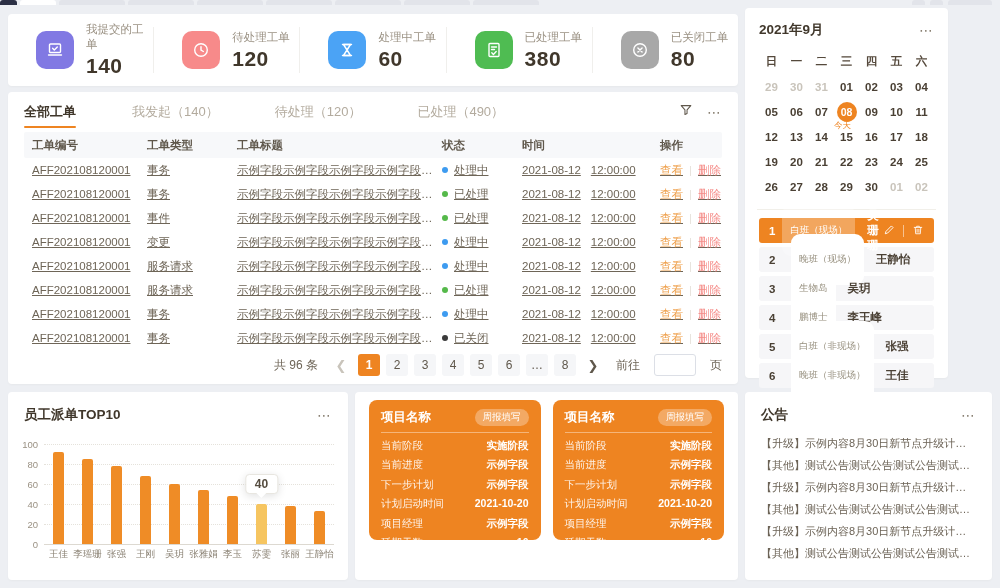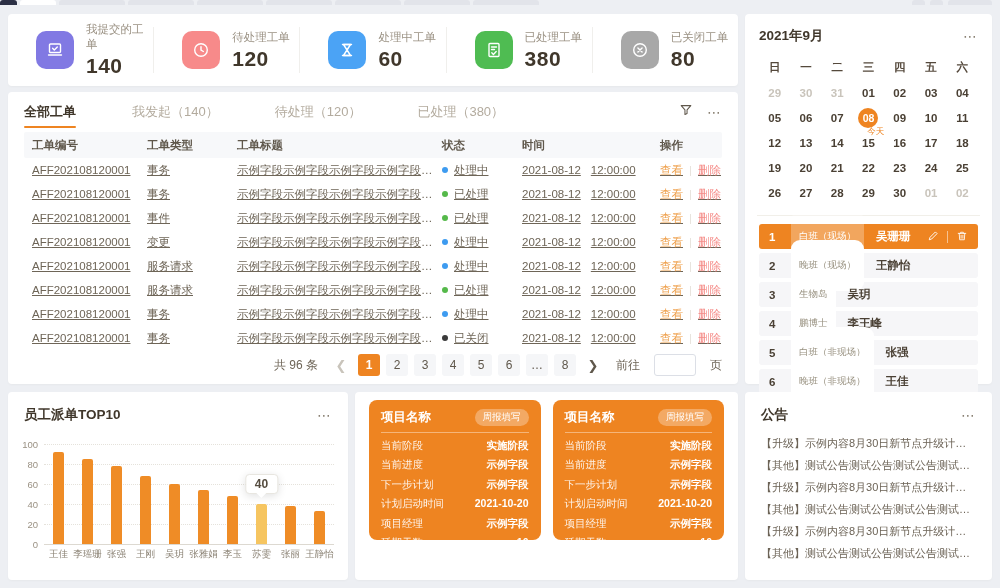--- a/index.html
+++ b/index.html
@@ -79,30 +79,30 @@
   .proj-row { display:flex; gap:12px; padding:8px 14px 0 14px; }
   .proj-card { flex:1; background:#ee8421; border-radius:8px; padding:9px 12px; height:140px; color:#fff; }
   .proj-head { display:flex; align-items:center; justify-content:space-between; padding-bottom:6px; border-bottom:1px solid rgba(255,255,255,0.4); }
   .proj-name { font-size:12.5px; font-weight:bold; }
   .proj-tag { background:rgba(255,255,255,0.3); border-radius:9px; padding:2px 8px; font-size:9.5px; cursor:pointer; }
   .proj-field { display:flex; justify-content:space-between; margin-top:5.5px; font-size:10.5px; }
   .pf-label { color:rgba(255,255,255,0.9); }
   .pf-value { font-weight:bold; }
 
   
-  .calendar-card { left:745px; top:14px; width:247px; height:370px; padding:13px 14px; }
+  .calendar-card { left:745px; top:8px; width:203px; height:370px; padding:13px 14px; }
   .cal-head { display:flex; align-items:center; justify-content:space-between; }
   .cal-title { font-size:13.5px; font-weight:bold; color:#40372b; }
   .cal-grid { margin-top:10px; }
   .cal-week { display:flex; }
   .cal-cell { flex:1; height:25px; display:flex; align-items:center; justify-content:center; position:relative; font-size:11.5px; font-weight:bold; color:#4a4034; cursor:pointer; }
   .cal-cell.wd { color:#55493c; cursor:default; }
   .cal-cell.muted { color:#c9c4bb; }
   .today-circle { width:20px; height:20px; border-radius:50%; background:#ee8421; color:#fff; display:flex; align-items:center; justify-content:center; font-size:10.5px; }
-  .today-label { position:absolute; top:21px; left:0; right:0; text-align:right; font-size:8.5px; color:#ee8421; font-weight:normal; }
+  .today-label { position:absolute; top:21px; left:0; right:0; text-align:left; font-size:8.5px; color:#ee8421; font-weight:normal; }
   .cal-sep { border-top:1px solid #f1efe9; margin:10px -2px 8px -2px; }
   .sched-row { display:flex; align-items:center; height:25px; margin-bottom:4px; border-radius:3px; background:#f6f6f8; padding:0 10px; font-size:11.5px; cursor:pointer; }
   .sched-row.active { background:#ee8421; color:#fff; }
   .sched-no { width:16px; font-weight:bold; color:#4a4034; }
   .sched-row.active .sched-no { color:#fff; }
   .sched-badge { background:#fff; color:#97907f; border-radius:9px; padding:19px 8px; font-size:9.5px; margin-left:6px; white-space:nowrap; }
   .sched-row.active .sched-badge { background:rgba(255,255,255,0.28); color:#fff; }
   .sched-name { margin-left:12px; font-weight:bold; color:#4a4034; }
   .sched-row.active .sched-name { color:#fff; }
   .sched-actions { margin-left:auto; display:flex; align-items:center; gap:8px; }
@@ -198,21 +198,21 @@
       <div class="stat-value">80</div>
     </div>
   </div>
     </div>
 
   <div class="card table-card">
     <div class="tabs-row" id="tabs-row">
         <div class="tab active">全部工单</div>
         <div class="tab">我发起（140）</div>
         <div class="tab">待处理（120）</div>
-        <div class="tab">已处理（380）</div>
+        <div class="tab">已处理（490）</div>
         <div class="tabs-icons">
           <span><svg width="14" height="14" viewBox="0 0 16 16" fill="none" stroke="#5f574b" stroke-width="1.2" stroke-linejoin="round">
               <path d="M2.5 3h11l-4.3 4.8v4.2l-2.4 1.2V7.8z"></path>
             </svg></span>
           <span class="more-dots">⋯</span>
         </div>
       </div>
     <div class="thead" id="thead">
         <div class="col col-id">工单编号</div>
         <div class="col col-type">工单类型</div>

